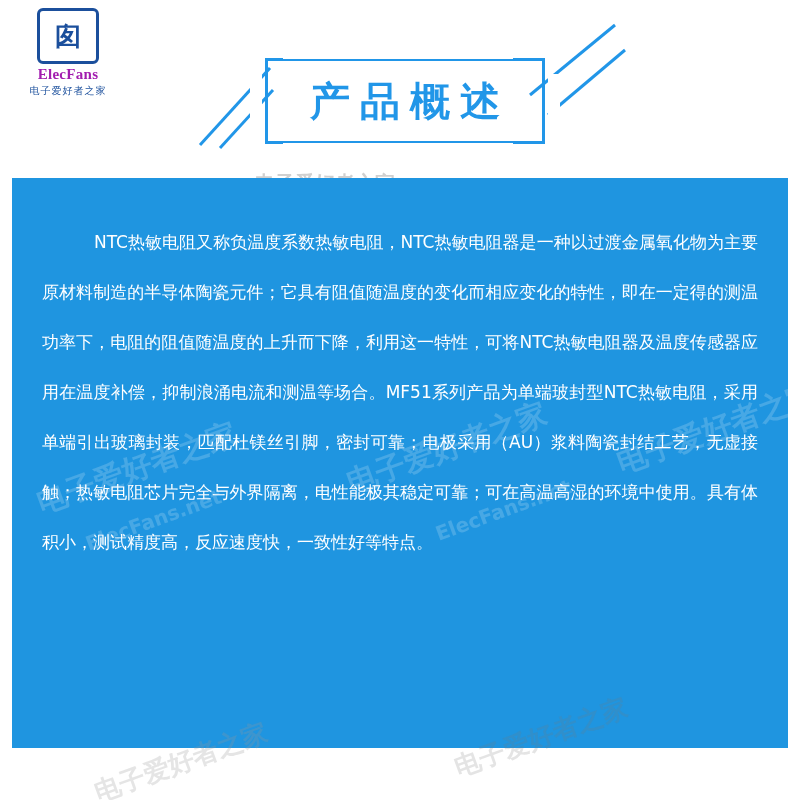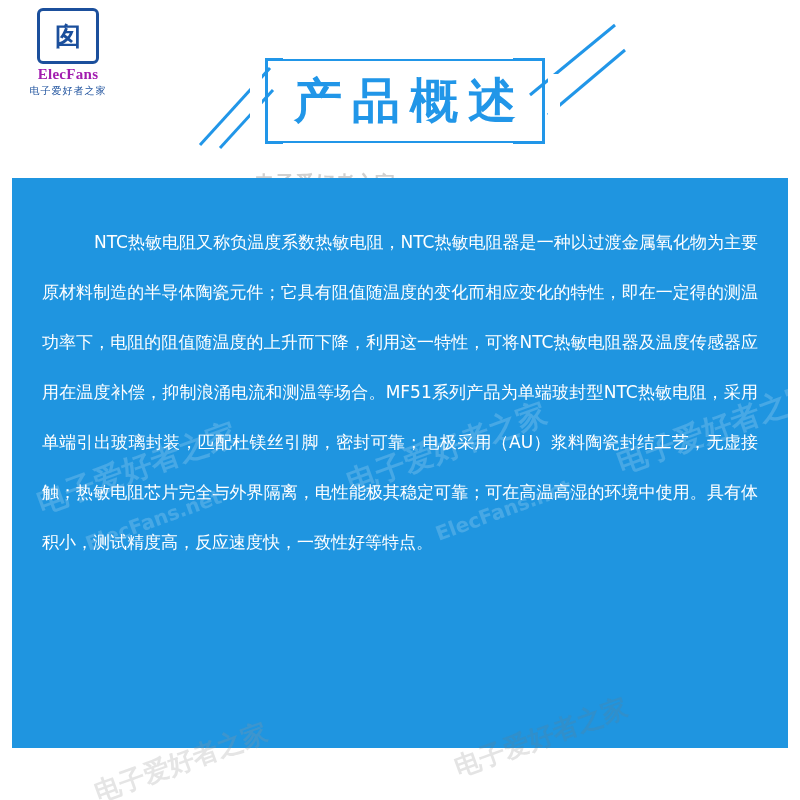--- a/index.html
+++ b/index.html
@@ -88,21 +88,21 @@
 
   .title-text {
     position: absolute;
     left: 0;
     top: 0;
     width: 100%;
     height: 100%;
     display: flex;
     align-items: center;
     justify-content: center;
-    font-size: 48px;
+    font-size: 40px;
     font-weight: bold;
     color: #2196e8;
     letter-spacing: 10px;
     text-indent: 10px;
     font-family: "DejaVu Sans", sans-serif;
   }
 
   
   .deco-left, .deco-right {
     position: absolute;

